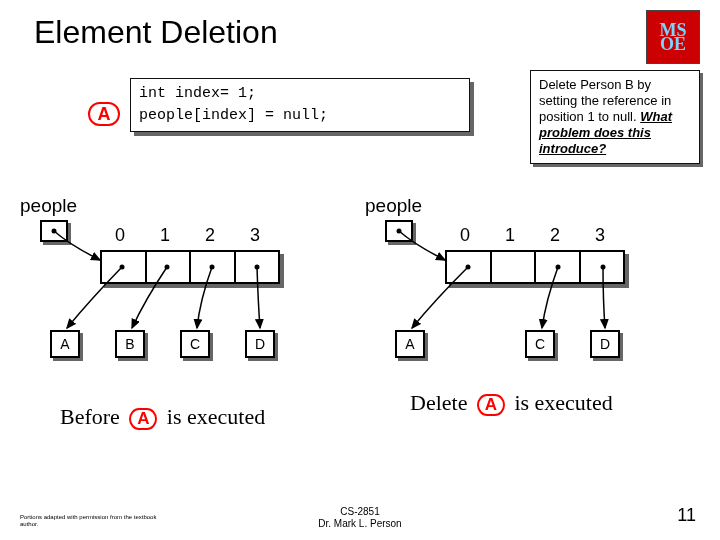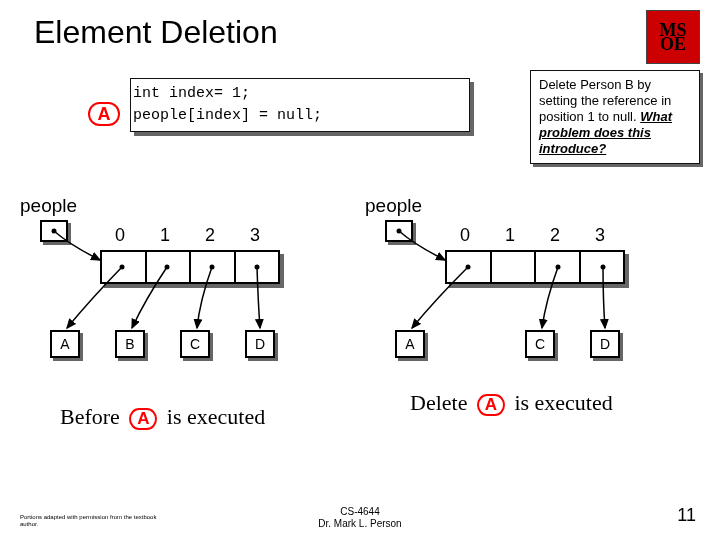--- a/index.html
+++ b/index.html
@@ -13,35 +13,35 @@
     font-size: 32px; font-weight: 400;
     padding: 14px 17px 0 34px;
   }
   .logo {
     position: absolute; top: 10px; right: 20px;
     width: 54px; height: 54px;
     background: #c00; border: 1px solid #444;
     display: flex; align-items: center; justify-content: center;
   }
   .logo-inner {
-    color: #000000; font-family: Georgia, serif;
+    color: #7dd3fc; font-family: Georgia, serif;
     font-size: 18px; line-height: 14px; text-align: center;
     font-weight: bold;
   }
 
   .code-box-wrap {
     position: absolute; top: 78px; left: 130px;
     width: 340px;
   }
   .code-box {
     background: #fff; border: 1px solid #111;
     box-shadow: 4px 4px 0 #666;
     font-family: "Courier New", monospace;
     font-size: 15px; line-height: 22px;
-    padding: 4px 2px;
+    padding: 4px 8px;
   }
 
   .marker-A {
     position: absolute; width: 32px; height: 24px;
     border: 2px solid #f00; border-radius: 50% / 70%;
     display: flex; align-items: center; justify-content: center;
     font-size: 18px; font-weight: bold; color: #f00;
     background: #fff;
   }
   .marker-A.codeA { top: 102px; left: 88px; }
@@ -209,16 +209,16 @@
   <div class="caption" style="top:195px; left:410px;">
     <span>Delete</span>
     <span class="inline-A">A</span>
     <span> is executed</span>
   </div>
 
 </div>
 
 <div class="footer-left">Portions adapted with permission from the textbook author.</div>
 <div class="footer-center">
-  <div>CS-4644</div>
+  <div>CS-2851</div>
   <div>Dr. Mark L. Person</div>
 </div>
 <div class="footer-right">11</div>
 
 </body></html>

